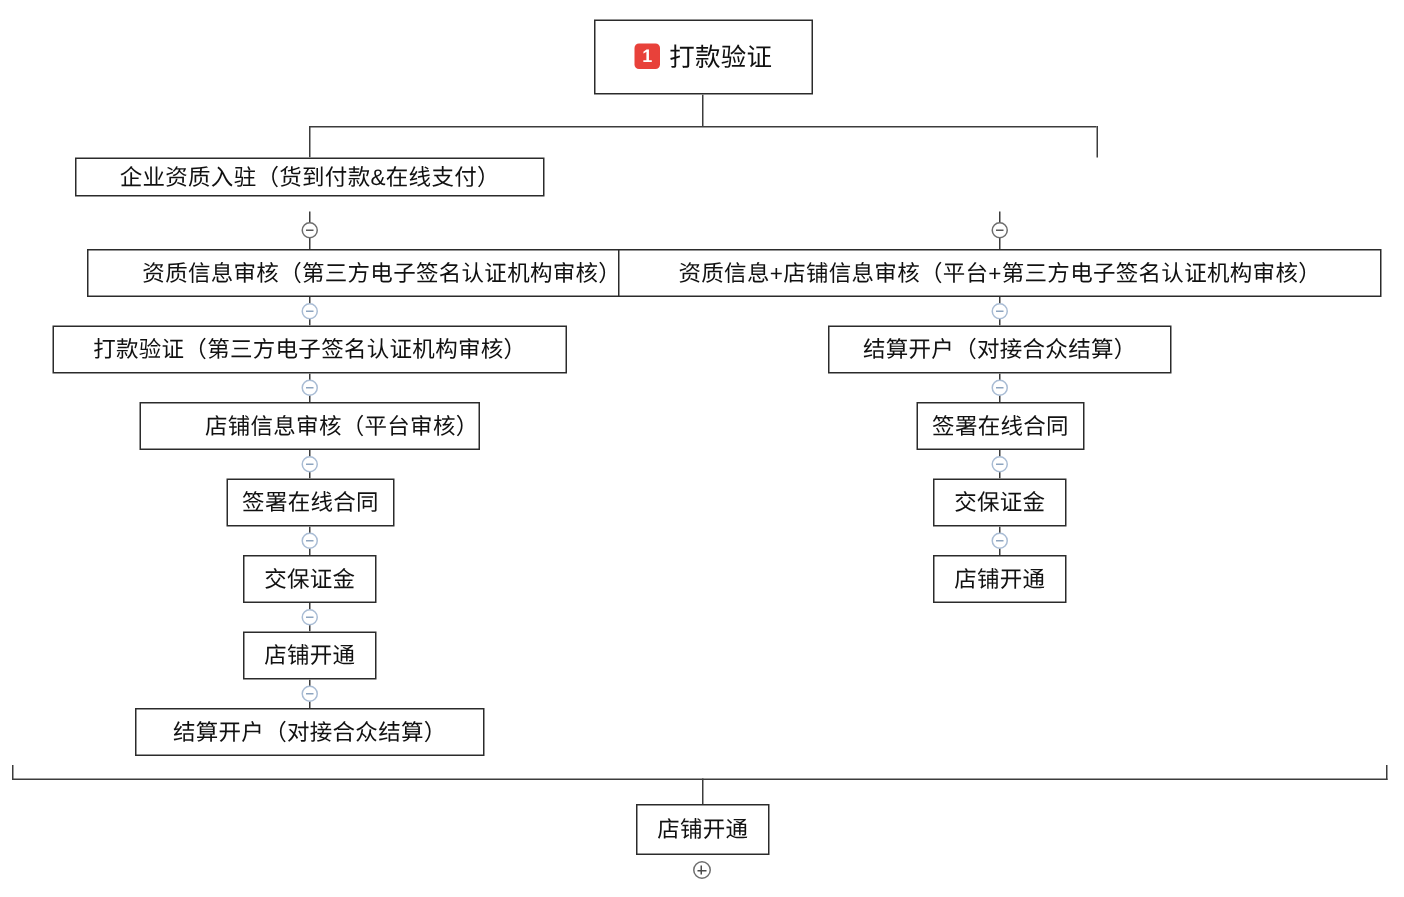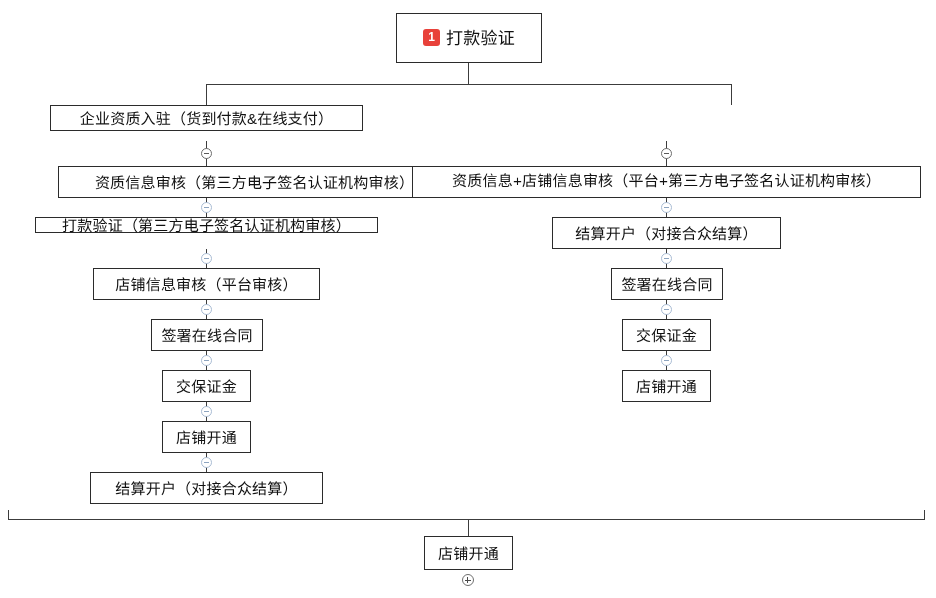--- a/index.html
+++ b/index.html
@@ -146,28 +146,28 @@
   <div class="vline" style="left:206px; top:141px; height:25px;"></div>
   <div class="toggle strong" style="left:201px; top:148px;"></div>
 
   <div class="node" style="left:14px; top:166px; width:393px; height:32px;margin-left:44px;">
     <span class="node-label">资质信息审核（第三方电子签名认证机构审核）</span>
   </div>
 
   <div class="vline" style="left:206px; top:198px; height:19px;"></div>
   <div class="toggle" style="left:201px; top:202px;"></div>
 
-  <div class="node" style="left:35px; top:217px; width:343px; height:16px;">
+  <div class="node" style="left:35px; top:217px; width:343px; height:32px;">
     <span class="node-label">打款验证（第三方电子签名认证机构审核）</span>
   </div>
 
   <div class="vline" style="left:206px; top:249px; height:19px;"></div>
   <div class="toggle" style="left:201px; top:253px;"></div>
 
-  <div class="node" style="left:93px; top:268px; width:227px; height:32px;">
+  <div class="node" style="left:93px; top:268px; width:227px; height:32px;justify-content:flex-end;">
     <span class="node-label">店铺信息审核（平台审核）</span>
   </div>
 
   <div class="vline" style="left:206px; top:300px; height:19px;"></div>
   <div class="toggle" style="left:201px; top:304px;"></div>
 
   <div class="node" style="left:151px; top:319px; width:112px; height:32px;">
     <span class="node-label">签署在线合同</span>
   </div>
 
@@ -189,21 +189,21 @@
   <div class="toggle" style="left:201px; top:457px;"></div>
 
   <div class="node" style="left:90px; top:472px; width:233px; height:32px;">
     <span class="node-label">结算开户（对接合众结算）</span>
   </div>
 
 
   <div class="vline" style="left:666px; top:141px; height:25px;"></div>
   <div class="toggle strong" style="left:661px; top:148px;"></div>
 
-  <div class="node" style="left:412px; top:166px; width:509px; height:32px;font-family:Liberation Mono, monospace;">
+  <div class="node" style="left:412px; top:166px; width:509px; height:32px;">
     <span class="node-label">资质信息+店铺信息审核（平台+第三方电子签名认证机构审核）</span>
   </div>
 
   <div class="vline" style="left:666px; top:198px; height:19px;"></div>
   <div class="toggle" style="left:661px; top:202px;"></div>
 
   <div class="node" style="left:552px; top:217px; width:229px; height:32px;">
     <span class="node-label">结算开户（对接合众结算）</span>
   </div>
 

